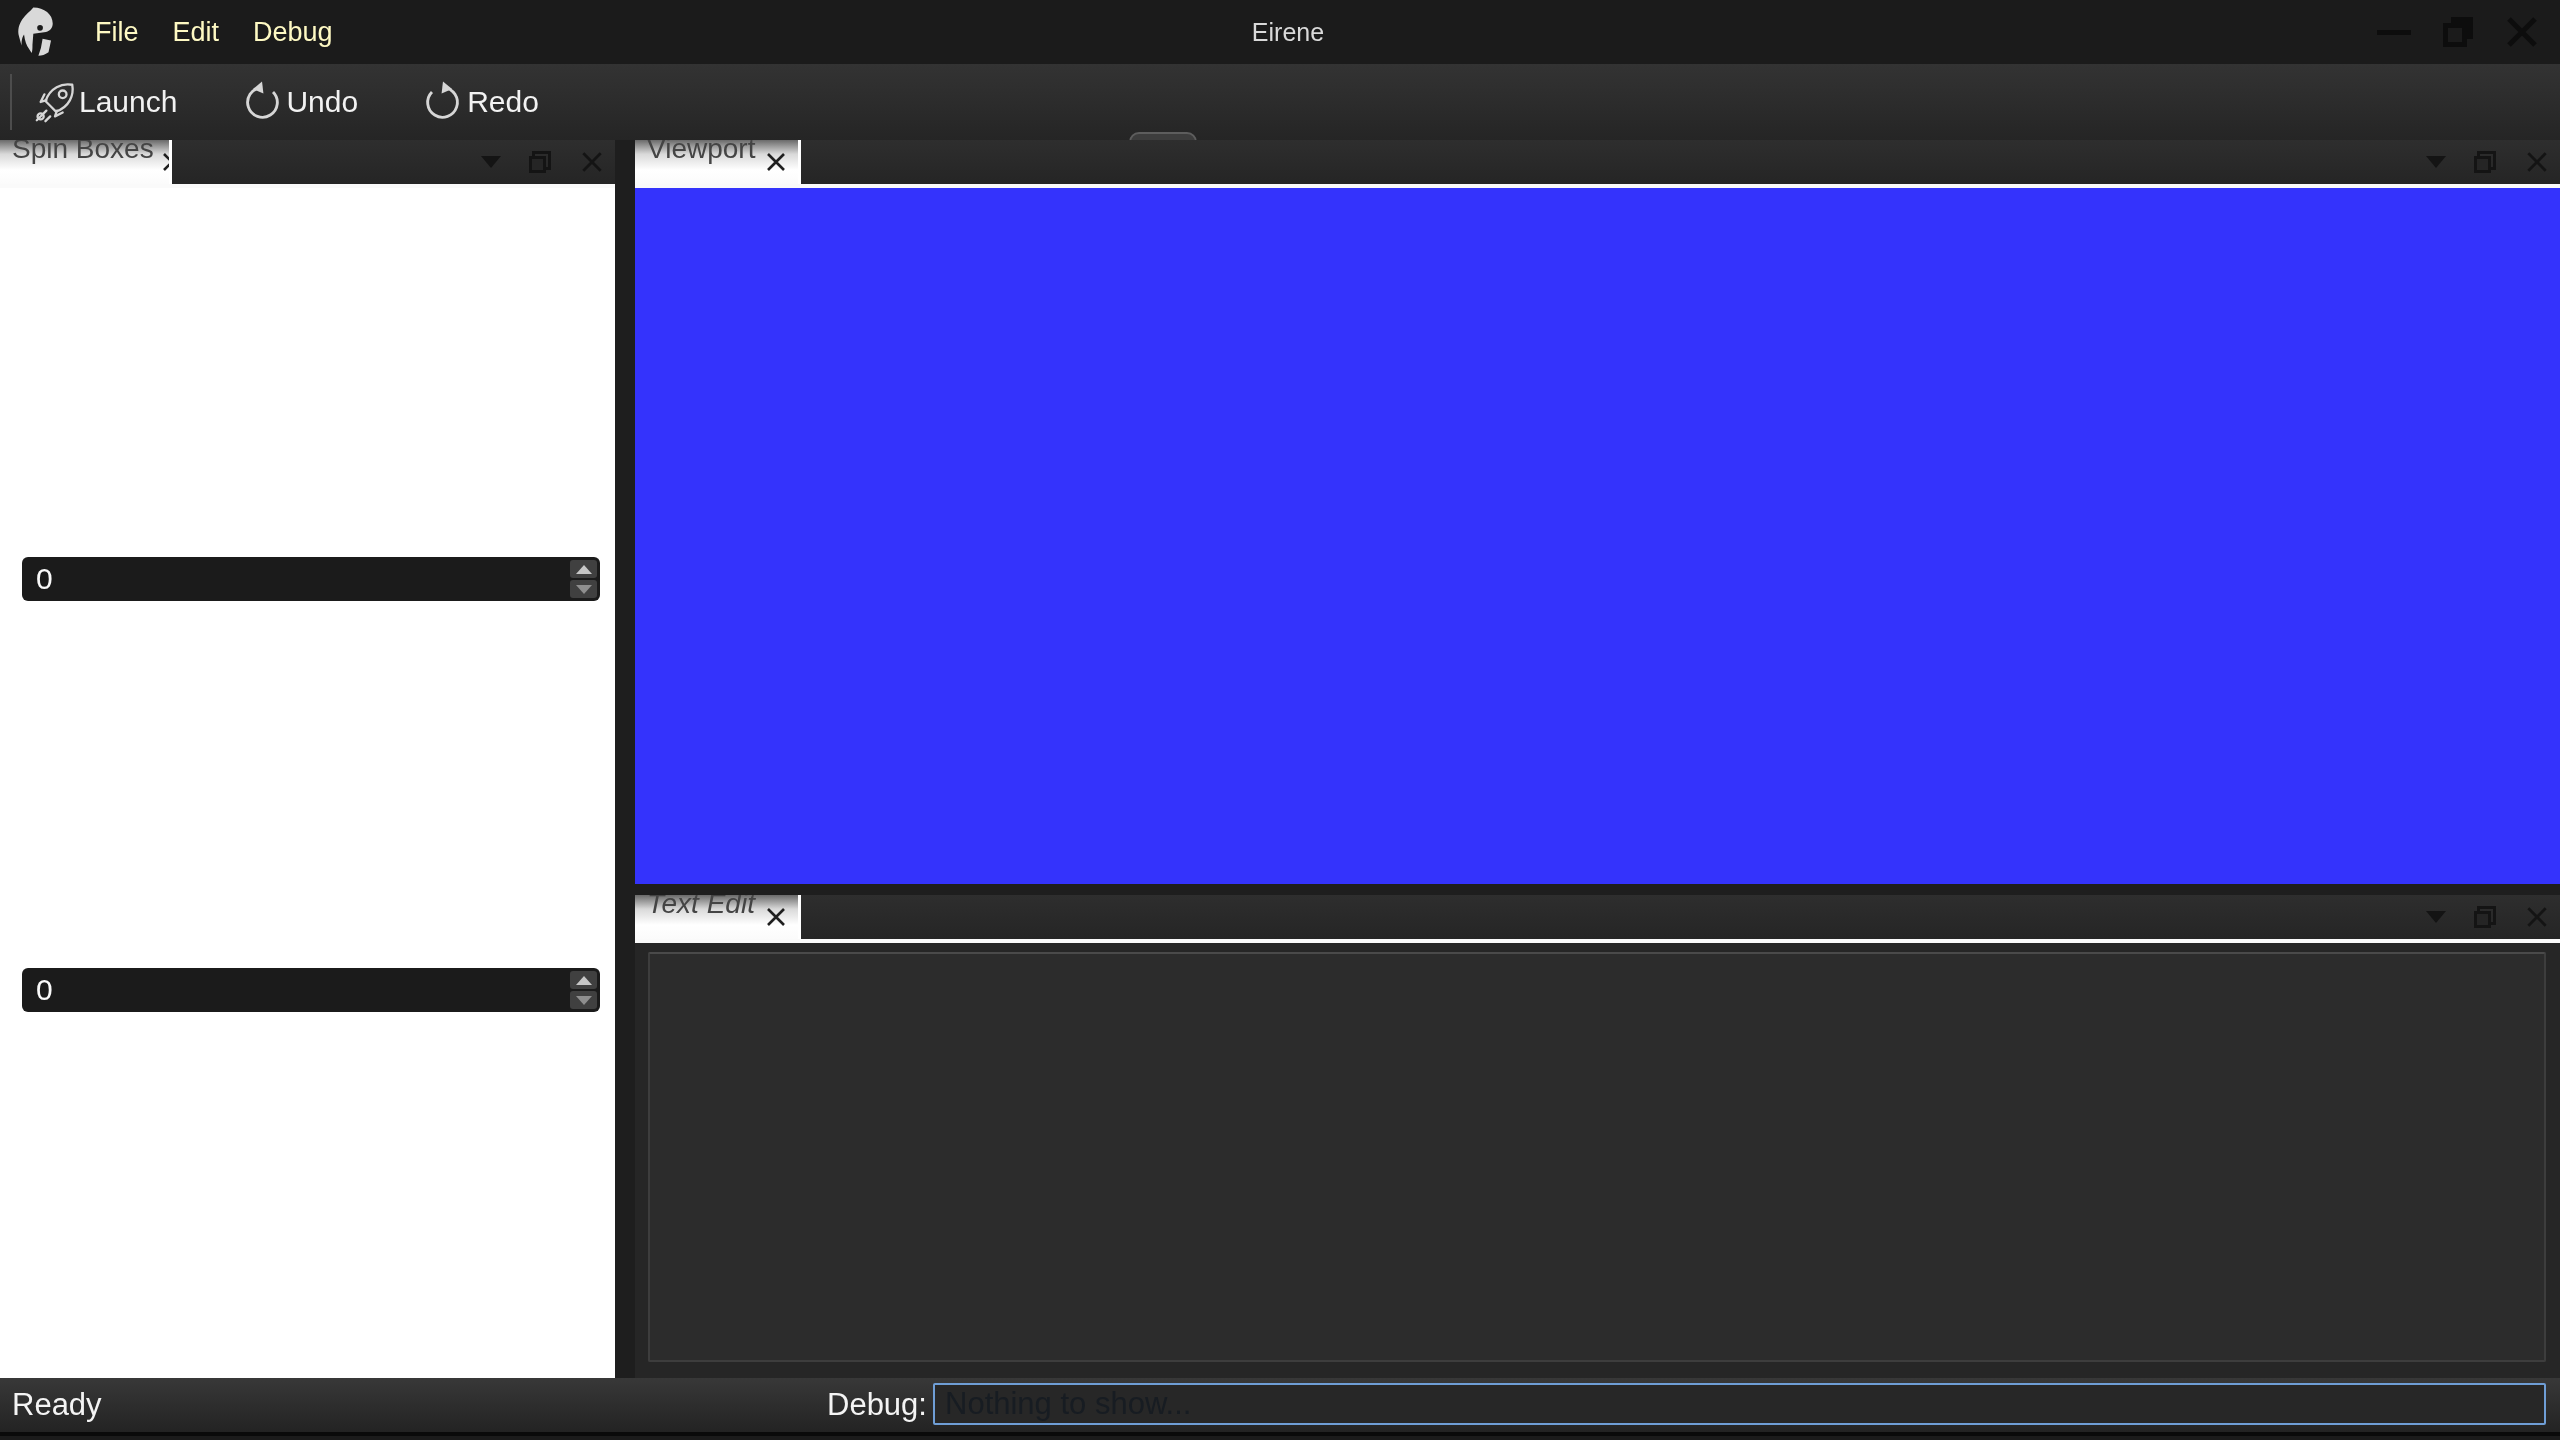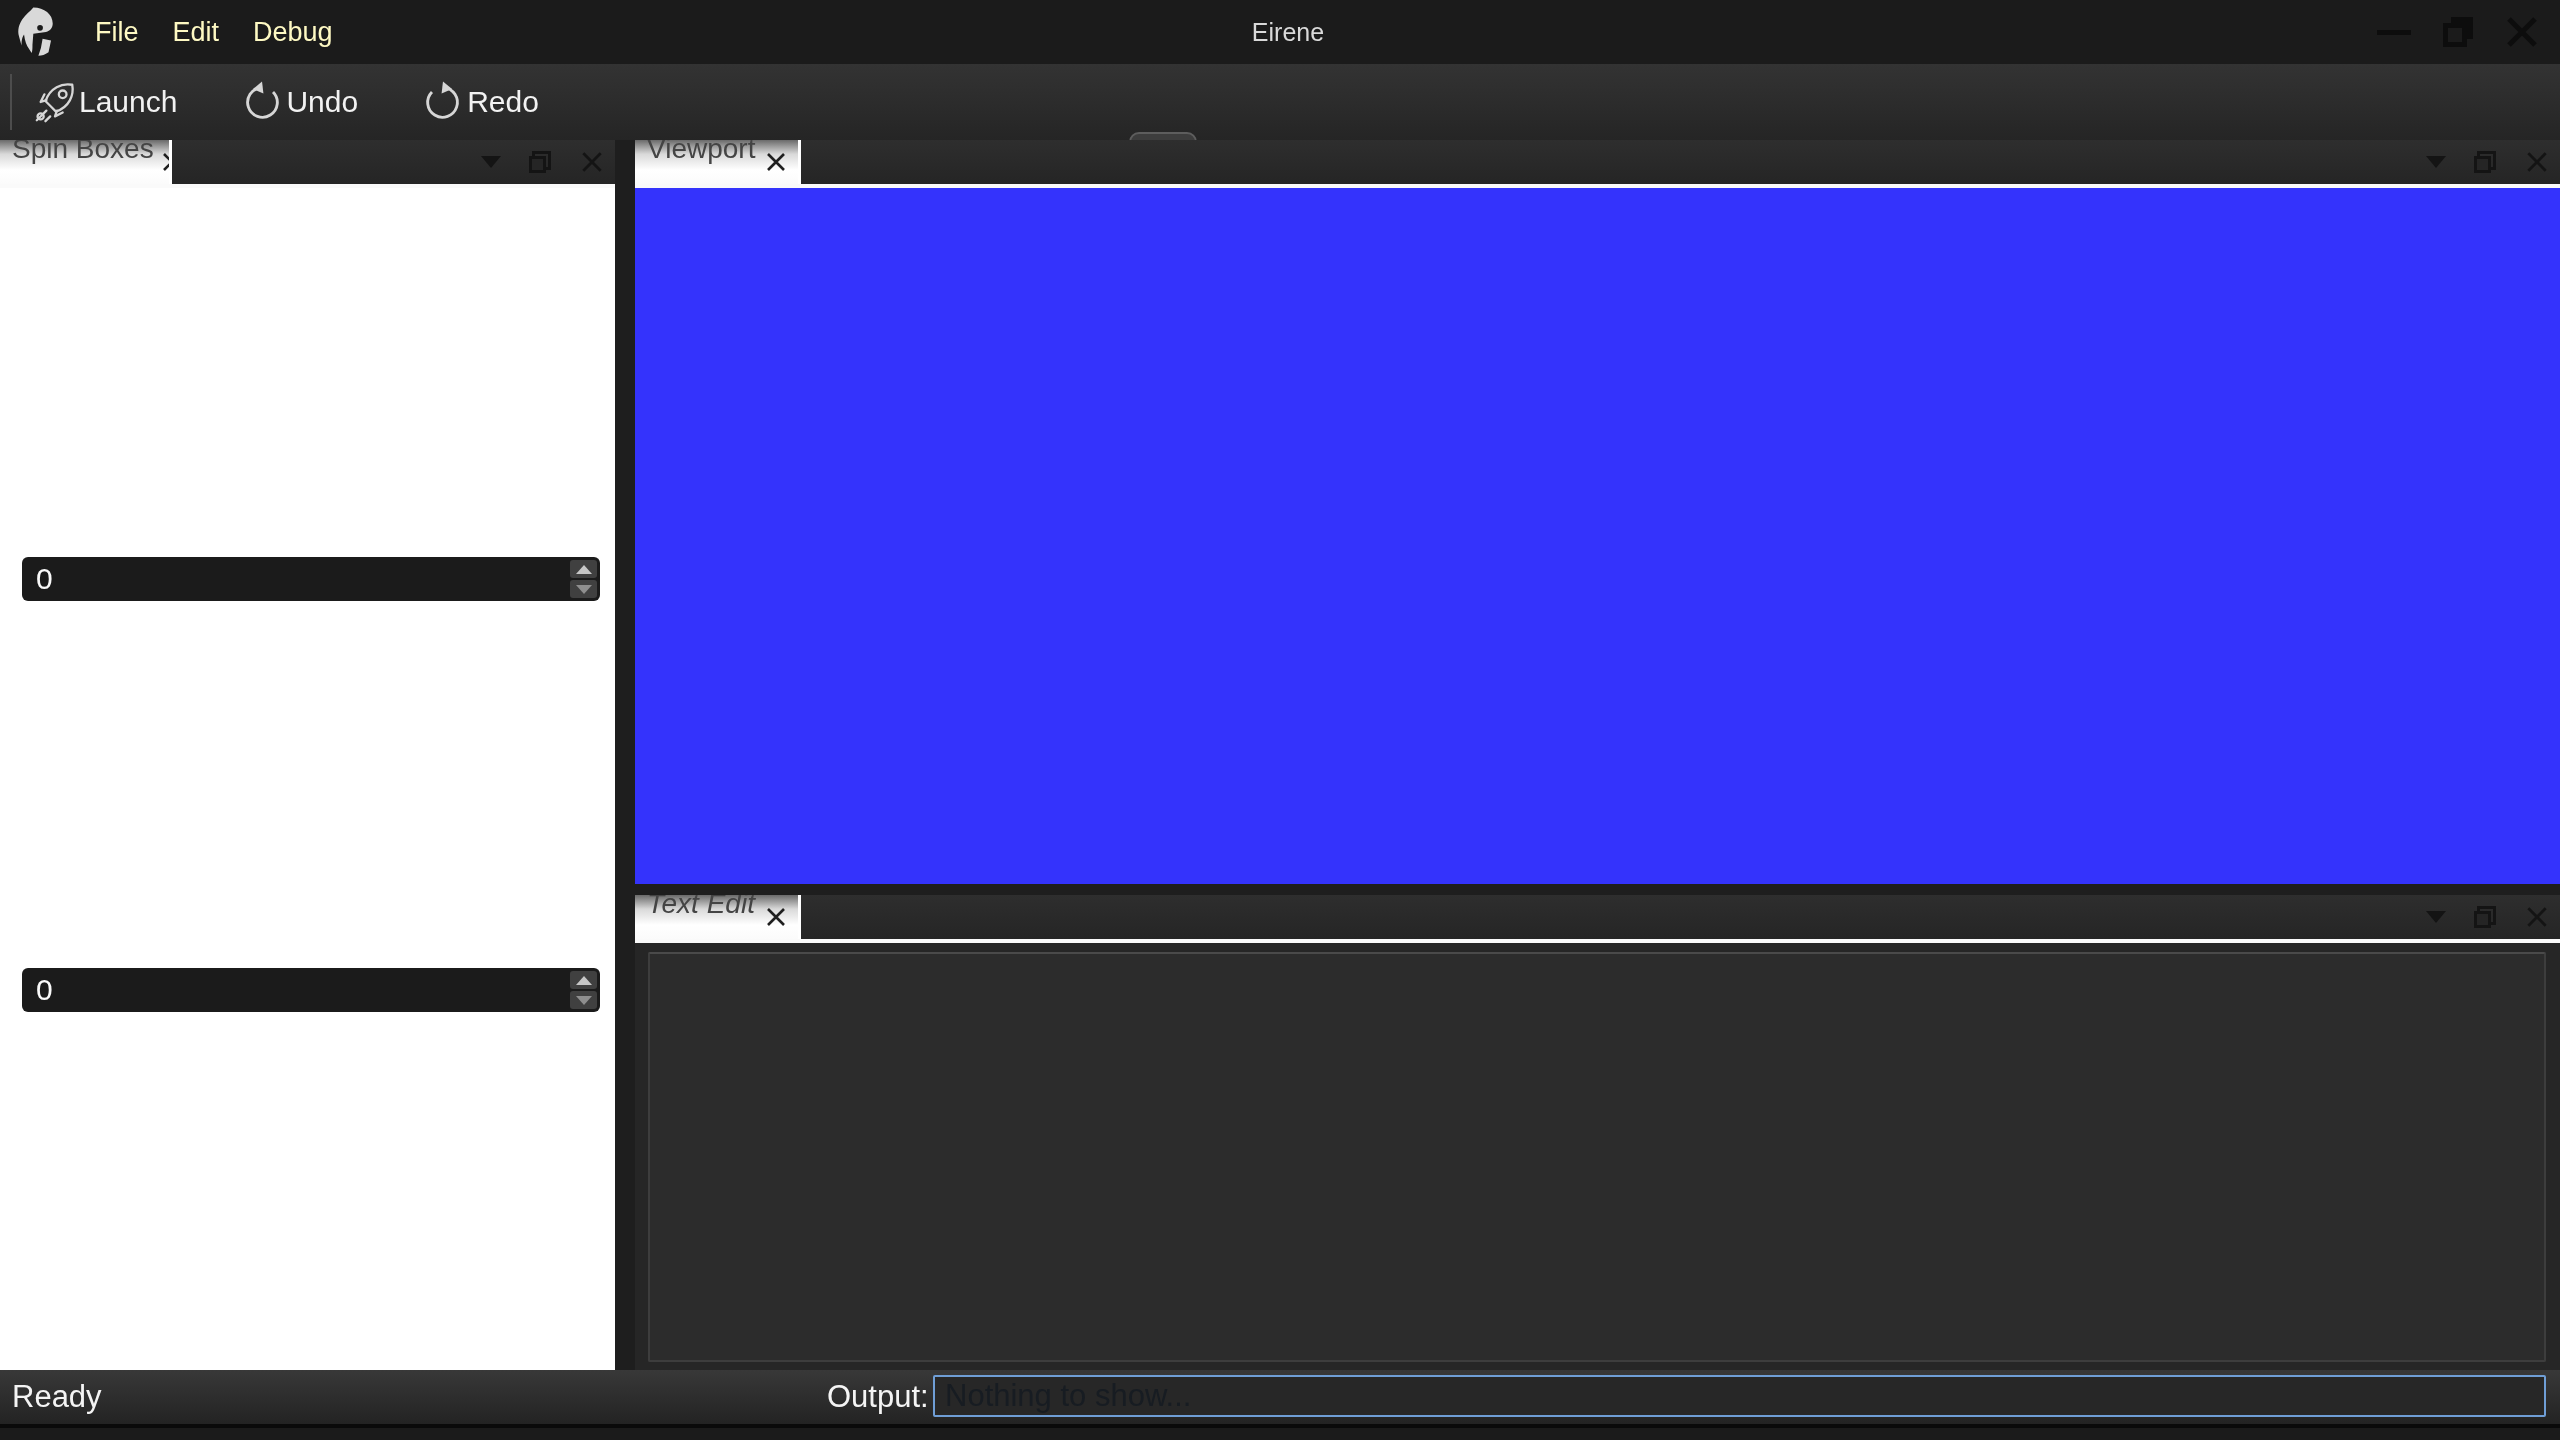--- a/index.html
+++ b/index.html
@@ -73,21 +73,21 @@
   
   .viewport-canvas{position:absolute;left:0;right:0;top:48px;height:696px;background:#3433fc;}
   .divider-h{position:absolute;left:0;right:0;top:744px;height:11px;background:#1e1e1e;}
   .te-tabbar{top:755px;}
   .te-underline{top:799px;}
   .te-content{position:absolute;left:0;right:0;top:803px;bottom:0;background:#262626;}
   .text-editor{position:absolute;left:13px;right:14px;top:9px;bottom:20px;background:#2c2c2c;
                border:2px solid #3d3d3d;border-top-color:#4a4a4a;border-radius:2px;}
 
   
-  .statusbar{position:absolute;left:0;right:0;bottom:12px;height:58px;
+  .statusbar{position:absolute;left:0;right:0;bottom:4px;height:58px;
              background:linear-gradient(180deg,#383838,#232323);
              border-bottom:4px solid #0a0a0a;box-sizing:border-box;padding-left:36px;}
   .status-text{position:absolute;left:12px;top:50%;transform:translateY(-50%);
                font-size:31px;color:#f4f4f4;}
   .output-label{position:absolute;left:827px;top:50%;transform:translateY(-50%);
                 font-size:31px;color:#f4f4f4;}
   .output-field{position:absolute;left:933px;right:14px;top:5px;height:42px;
                 background:#272727;border:2px solid #6f9ed6;border-radius:2px;
                 font-size:31px;color:#dddddd;padding:0 10px;box-sizing:border-box;
                 font-family:"Liberation Sans",sans-serif;outline:none;}
@@ -299,17 +299,17 @@
       </div>
     </div>
     <div class="tab-underline te-underline"></div>
     <div class="te-content">
       <div class="text-editor"></div>
     </div>
   </div>
 
   <div class="statusbar">
     <span class="status-text">Ready</span>
-    <span class="output-label">Output:</span>
+    <span class="output-label">Debug:</span>
     <input class="output-field" type="text" placeholder="Nothing to show..." style="">
   </div>
 
 </div>
 
 </body></html>

